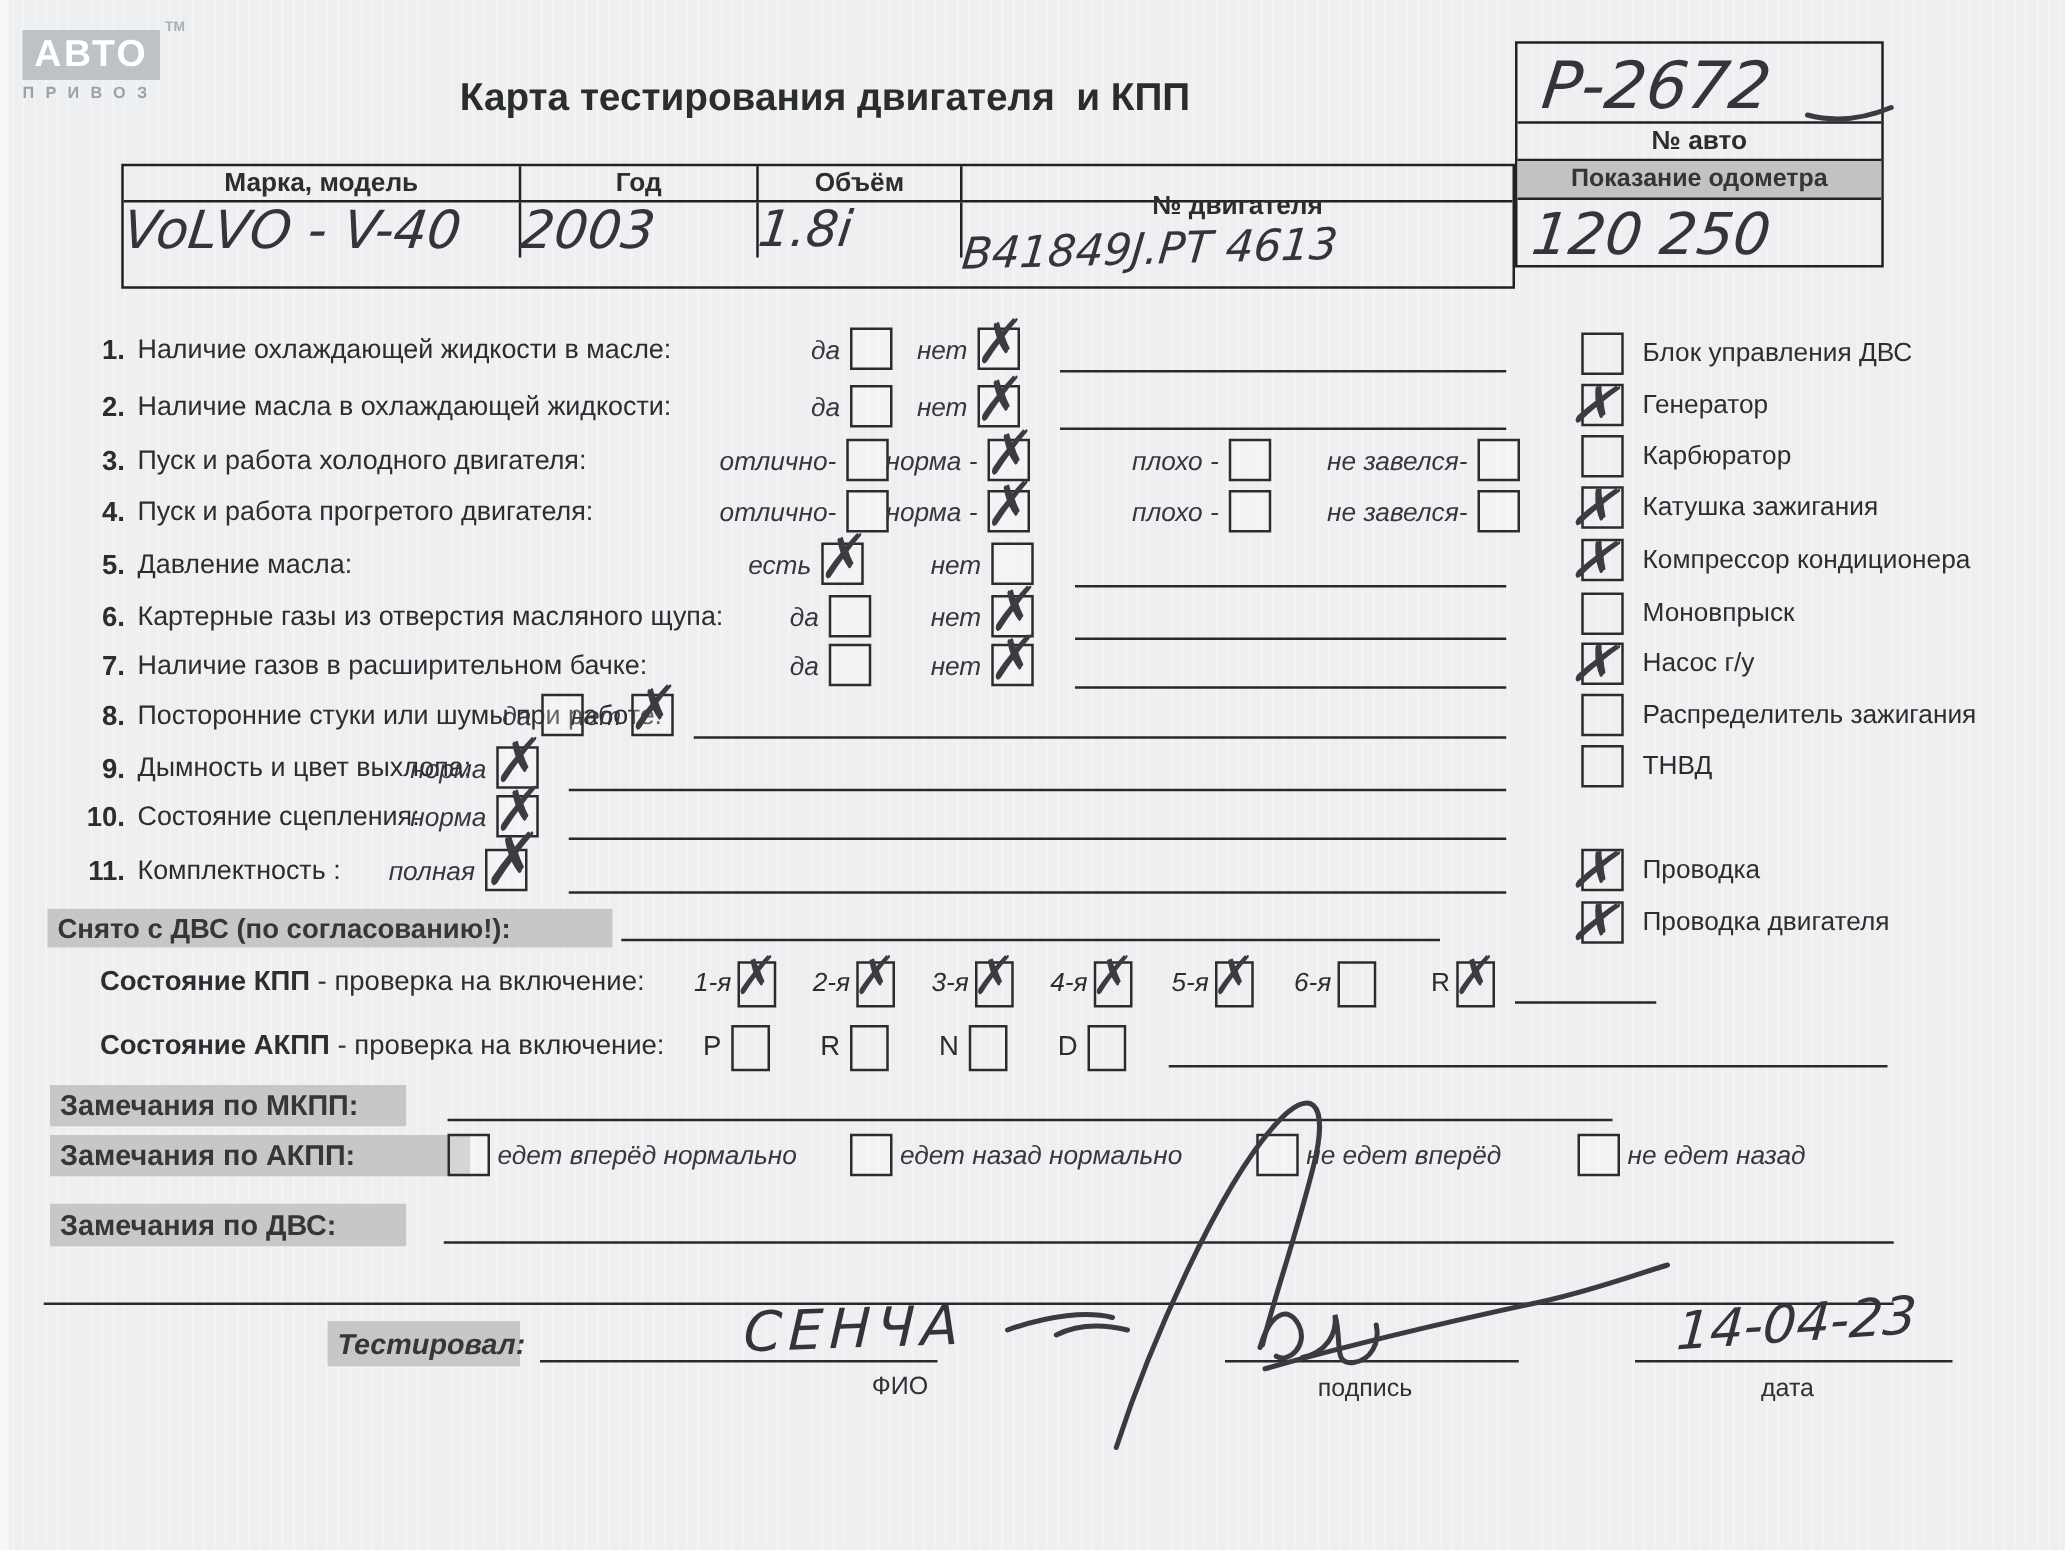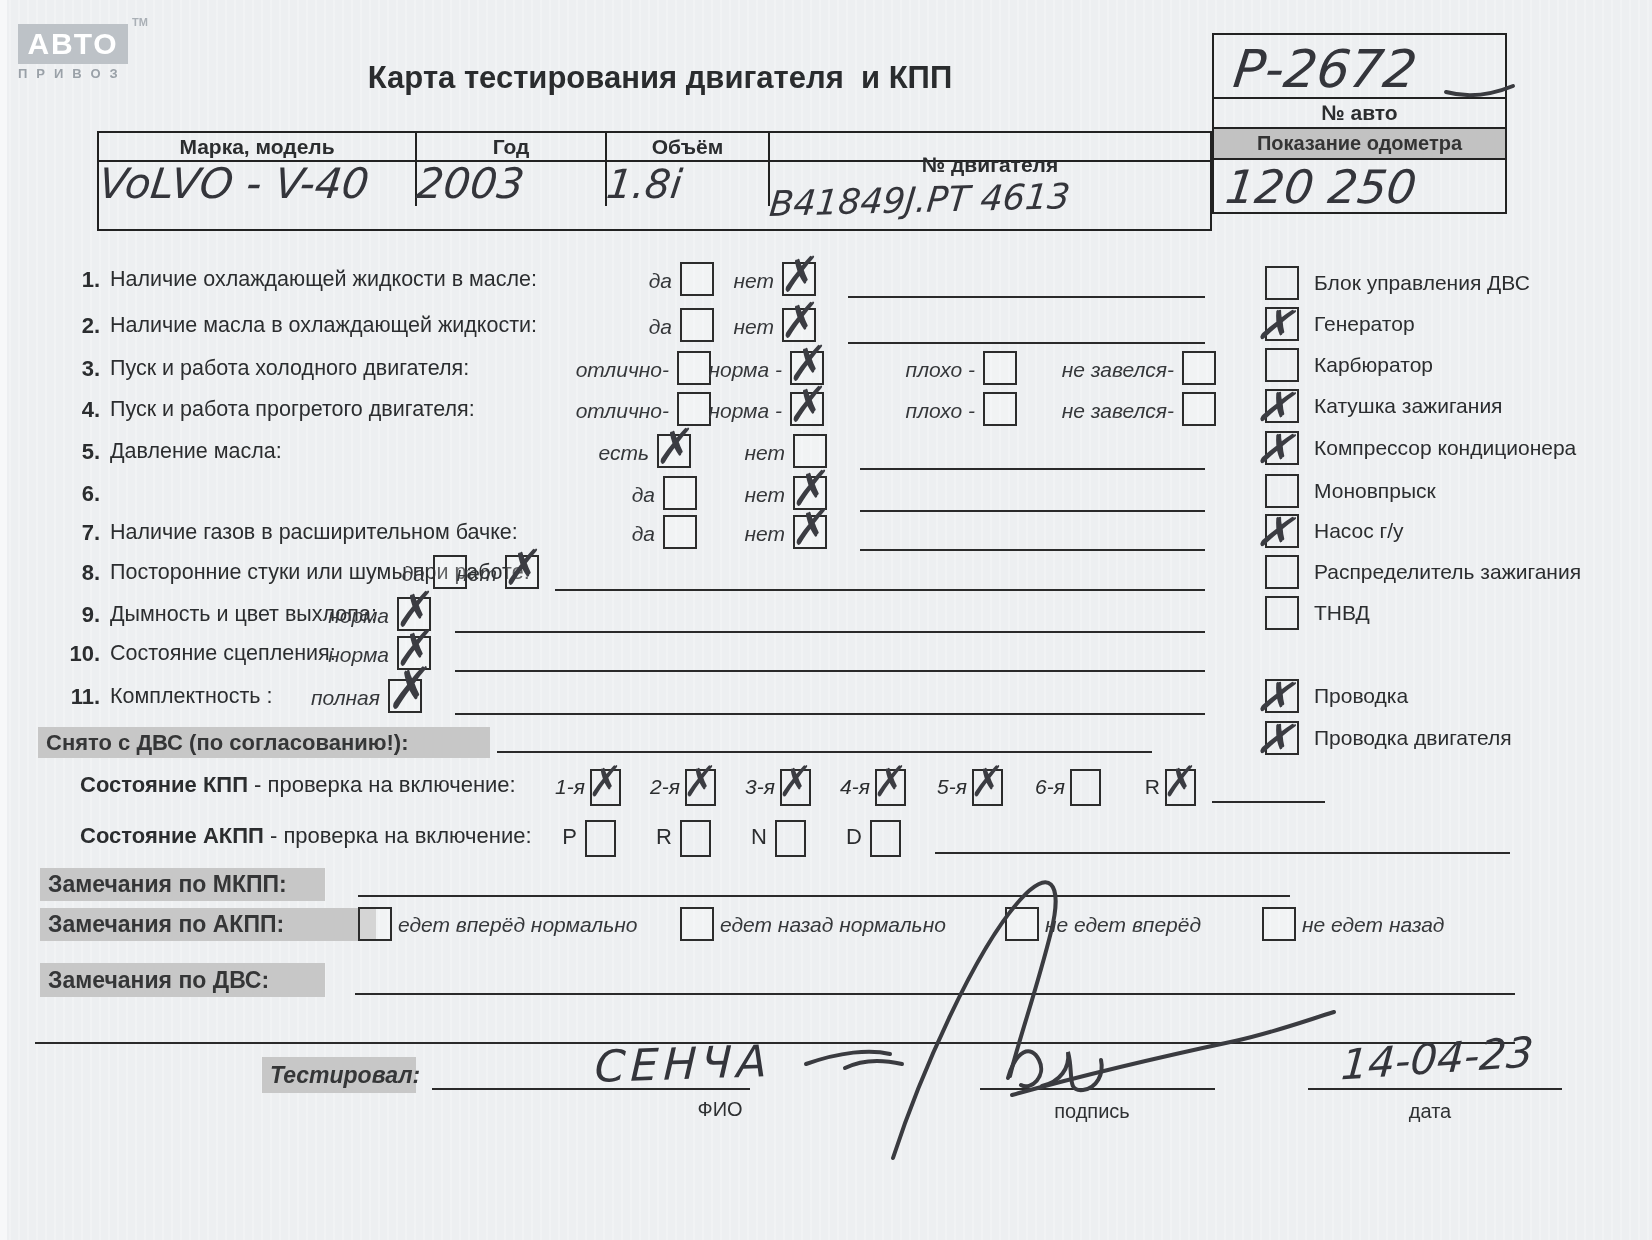--- a/index.html
+++ b/index.html
@@ -223,20 +223,21 @@
     <span class="opt" style="left:499px">есть</span>
     <span class="box" style="left:657px">
         <span class="mark">✗</span>
       </span>
     <span class="opt" style="left:635px">нет</span>
     <span class="box" style="left:793px"></span>
     <span class="rline" style="left:860px;width:345px"></span>
   </div>
   <div class="row" style="top:474px">
     <span class="num">6.</span>
+    <span class="lbl">Картерные газы из отверстия масляного щупа:</span>
     <span class="opt" style="left:505px">да</span>
     <span class="box" style="left:663px"></span>
     <span class="opt" style="left:635px">нет</span>
     <span class="box" style="left:793px">
         <span class="mark">✗</span>
       </span>
     <span class="rline" style="left:860px;width:345px"></span>
   </div>
   <div class="row" style="top:513px">
     <span class="num">7.</span>

